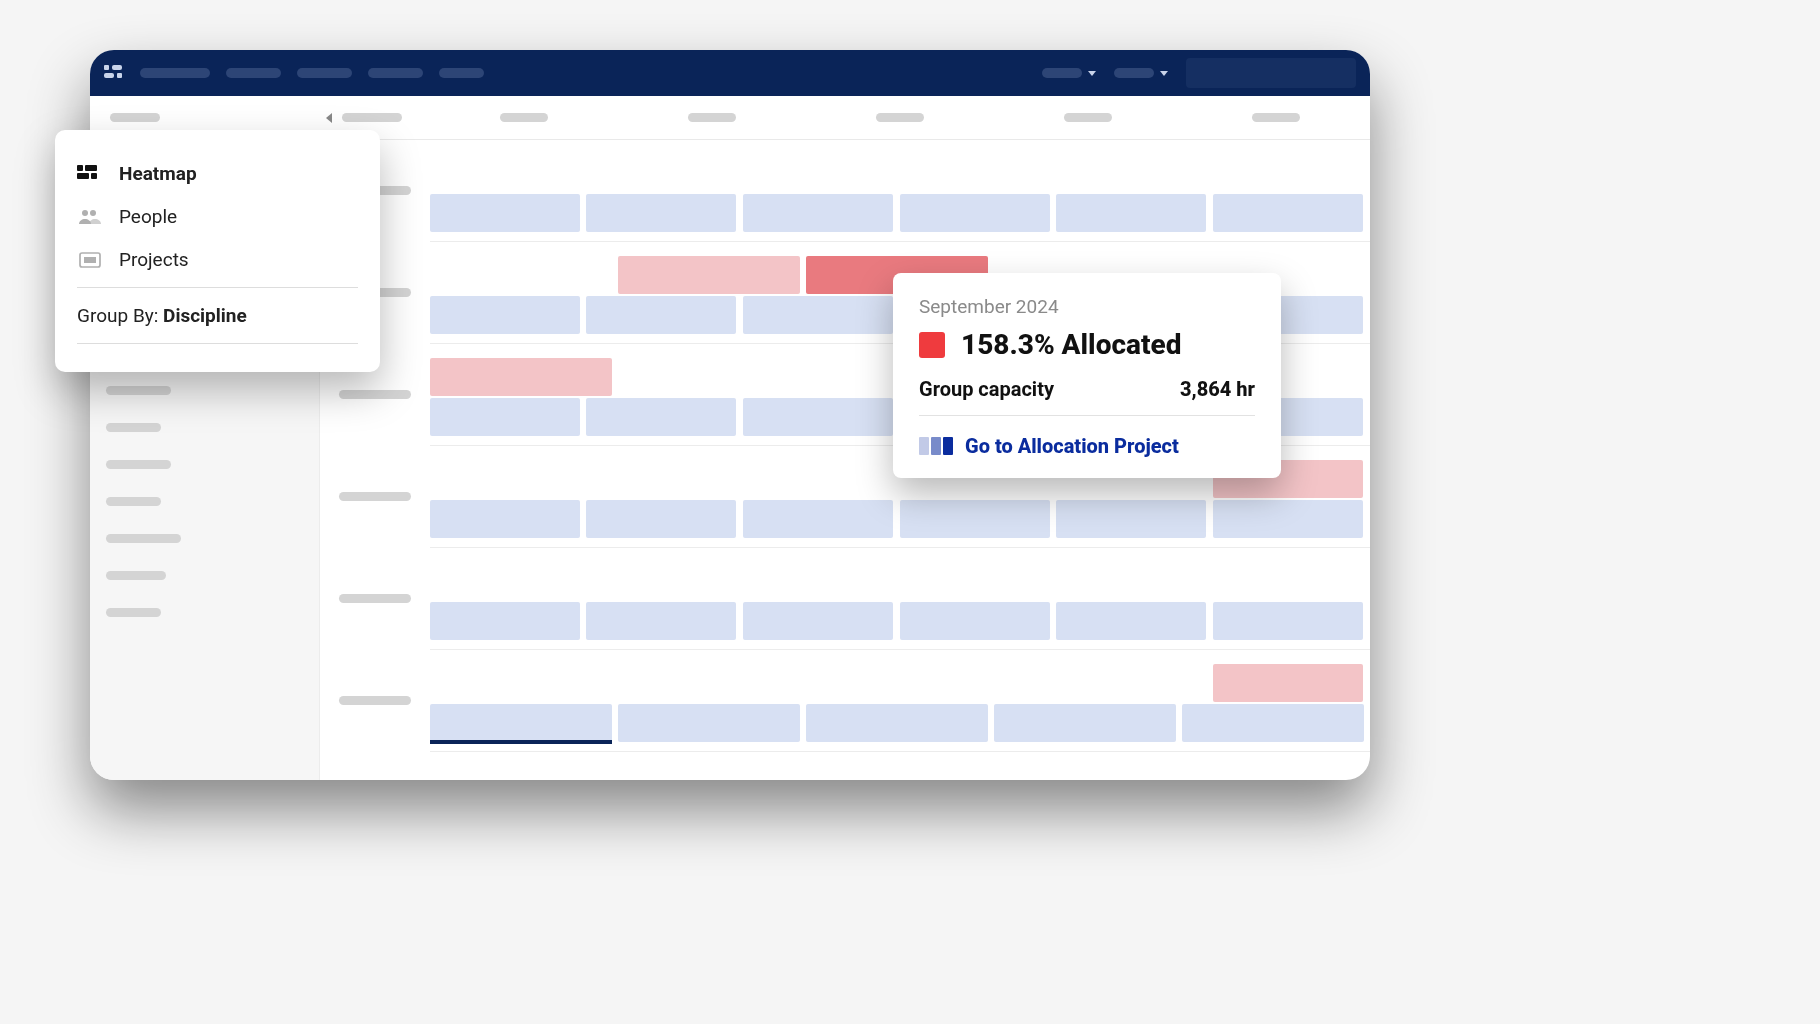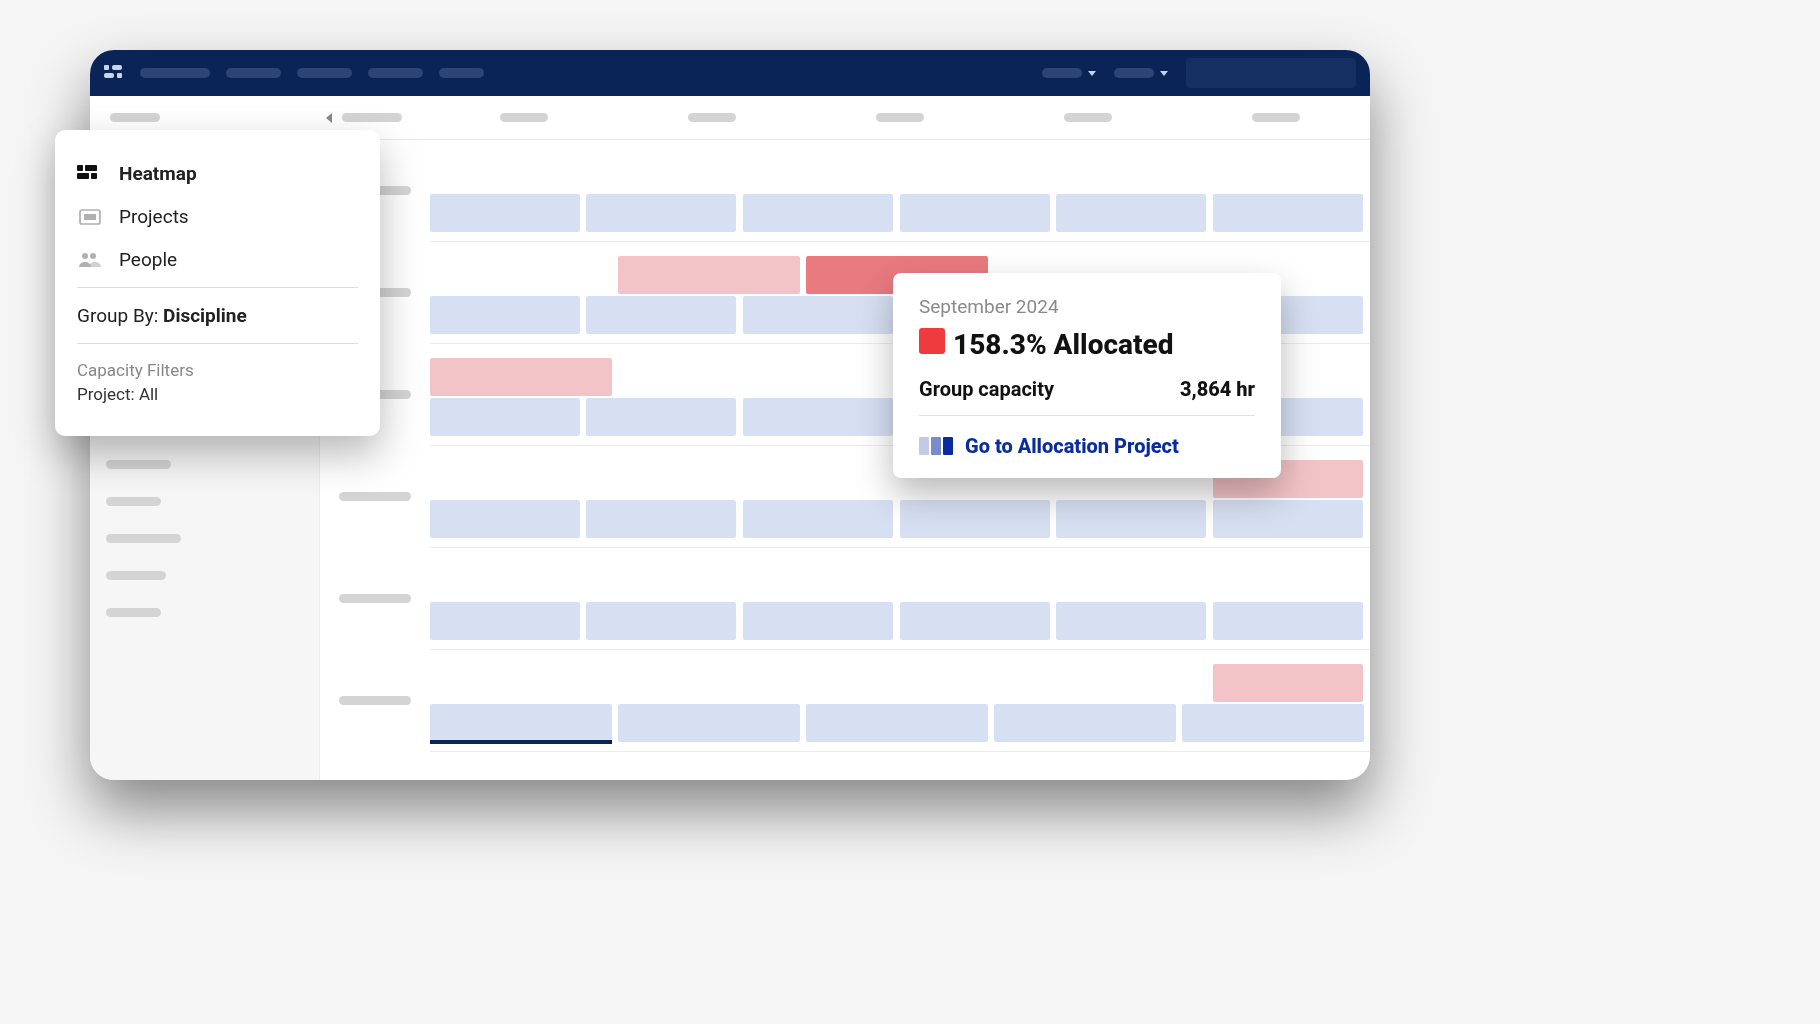--- a/index.html
+++ b/index.html
@@ -129,21 +129,21 @@
     position:absolute;
     left:893px; top:273px;
     width:388px;
     background:#fff;
     border-radius:8px;
     box-shadow:0 16px 36px rgba(0,0,0,0.28);
     padding:22px 26px 20px;
     z-index:6;
   }
   .tt-month { color:#8a8a8a; font-size:19px; margin-bottom:10px;}
-  .tt-alloc { display:flex; align-items:flex-start; gap:8px; margin-bottom:16px;}
+  .tt-alloc { display:flex; align-items:center; gap:16px; margin-bottom:16px;}
   .tt-swatch { width:26px; height:26px; background:#ef3b3e; border-radius:3px;}
   .tt-pct { font-size:28px; font-weight:800; color:#111;}
   .tt-row { display:flex; justify-content:space-between; font-size:20px; color:#111; margin-top:4px;}
   .tt-row .k { font-weight:700;}
   .tt-row .v { font-weight:800;}
   .tt-hr { height:1px; background:#e2e2e2; margin:14px 0 10px;}
   .tt-link { display:flex; align-items:center; gap:12px; margin-top:18px; color:#0a2c9e; font-weight:800; font-size:20px; text-decoration:none;}
   .tt-link .heat {
     width:34px;height:18px;display:flex;gap:2px;
   }
@@ -343,50 +343,46 @@
             <div class="bb"></div>
           </div>
         <div class="r">
             <div class="bb"></div>
             <div class="sq"></div>
           </div>
       </div>
       <span>Heatmap</span>
     </div>
     <div class="srow">
-      <div class="ico prj">
-        <svg width="26" height="18" viewBox="0 0 26 18">
-            <rect x="3" y="2" width="20" height="14" rx="2" fill="none" stroke="#b0b0b0" stroke-width="1.7"></rect>
-            <rect x="7" y="6" width="12" height="6" fill="#b0b0b0"></rect>
-          </svg>
-      </div>
-      <span>Projects</span>
-    </div>
-    <div class="srow">
       <div class="ico ppl">
         <svg width="26" height="18" viewBox="0 0 26 18">
             <g fill="#b0b0b0">
               <circle cx="8" cy="5" r="3"></circle>
               <circle cx="16" cy="5" r="3"></circle>
               <path d="M2 16c0-3 3-5 6-5s6 2 6 5"></path>
               <path d="M12 16c0-3 3-5 6-5s6 2 6 5" opacity=".6"></path>
             </g>
           </svg>
       </div>
       <span>People</span>
     </div>
+    <div class="srow">
+      <div class="ico prj">
+        <svg width="26" height="18" viewBox="0 0 26 18">
+            <rect x="3" y="2" width="20" height="14" rx="2" fill="none" stroke="#b0b0b0" stroke-width="1.7"></rect>
+            <rect x="7" y="6" width="12" height="6" fill="#b0b0b0"></rect>
+          </svg>
+      </div>
+      <span>Projects</span>
+    </div>
     <div class="hr"></div>
     <div class="sec groupby">
       <span>Group By: </span><span class="v">Discipline</span>
     </div>
     <div class="hr"></div>
-    <div class="sec">
-      <div class="filters-title">Capacity Filters</div>
-      <div class="filters-sub">Project: All</div>
-    </div>
   </div>
 
   <div class="tooltip">
     <div class="tt-month">September 2024</div>
     <div class="tt-alloc">
       <div class="tt-swatch"></div>
       <div class="tt-pct">158.3% Allocated</div>
     </div>
     <div class="tt-row">
         <span class="k">Group capacity</span>

